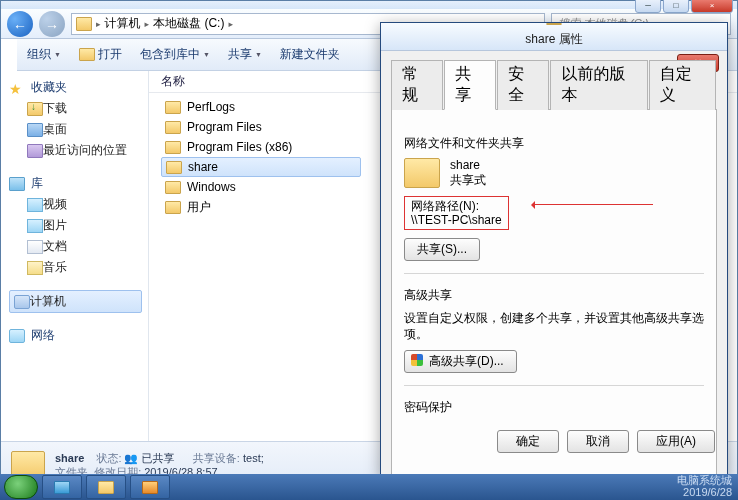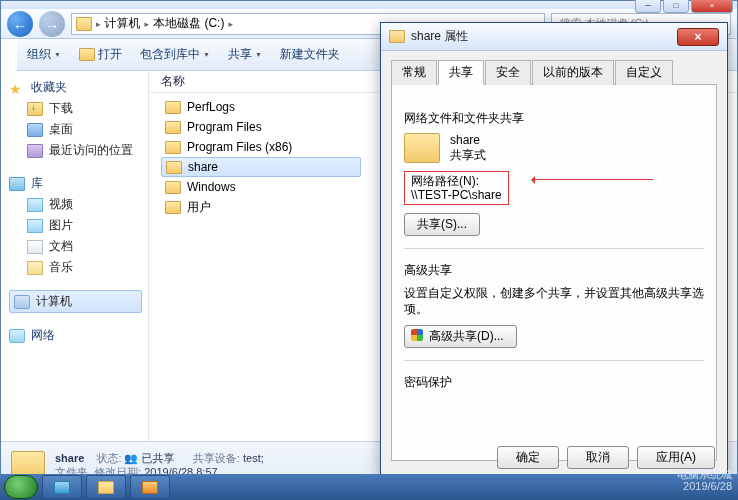--- a/index.html
+++ b/index.html
@@ -21,21 +21,21 @@
 .toolbar { height: 32px; background: linear-gradient(#f7fafe,#e1ebf8); border-bottom: 1px solid #c3d1e4; display: flex; align-items: center; padding: 0 10px; gap: 18px; font-size: 12px; color: #1a3a6e; margin-left: 16px; }
 .tool { display: flex; align-items: center; gap: 3px; }
 .tool .dd { font-size: 7px; color: #556; }
 .tool-icons { margin-left: auto; display: flex; gap: 10px; color: #4a6a9a; }
 .tool-ico { width: 18px; height: 18px; background: linear-gradient(#dbe8f9,#b9cde8); border: 1px solid #98b2d4; border-radius: 2px; }
 
 .body { display: flex; height: 370px; }
 .sidebar { width: 148px; background: #fff; border-right: 1px solid #e0e6ee; padding: 6px 0 0 8px; font-size: 12px; overflow: hidden; }
 .sb-group { margin-bottom: 12px; }
 .sb-head { display: flex; align-items: center; gap: 6px; color: #1a3a6e; font-size: 12px; padding: 2px 0; }
-.sb-item { display: flex; align-items: center; gap: 6px; padding: 2px 0 2px 18px; color: #222; }
+.sb-item { display: flex; align-items: center; gap: 0; padding: 2px 0 2px 18px; color: #222; }
 .sb-item.sel { background: linear-gradient(#e4f0ff,#cfe3fb); border: 1px solid #9ec1ee; border-radius: 2px; margin-right: 6px; }
 .ico { width: 16px; height: 14px; display: inline-block; }
 .ico-star { color: #f5c13d; font-size: 14px; }
 .ico-dl { background: linear-gradient(#ffe9a6,#f3c96a); border: 1px solid #caa44c; border-radius: 1px; position: relative; }
 .ico-dl::after { content:"↓"; position:absolute; left:3px; top:-2px; color:#3b8f3b; font-size:10px; font-weight:bold; }
 .ico-desk { background: linear-gradient(#b8d7f5,#7bb0e6); border: 1px solid #5a8fc7; border-radius: 1px; }
 .ico-recent { background: linear-gradient(#d9c8f0,#b29ad9); border: 1px solid #9078bc; border-radius: 1px; }
 .ico-lib { background: linear-gradient(#bfe3f9,#7bc0ea); border: 1px solid #5aa0cc; border-radius: 1px; }
 .ico-vid { background: linear-gradient(#d6f0ff,#9ed6f5); border: 1px solid #6fb4dc; }
 .ico-pic { background: linear-gradient(#d6f0ff,#9ed6f5); border: 1px solid #6fb4dc; }
@@ -53,50 +53,50 @@
 .fico { width: 16px; height: 13px; background: linear-gradient(#ffe9a6,#f3c96a); border: 1px solid #caa44c; border-radius: 1px; }
 .fico.share { position: relative; }
 
 .details { height: 46px; background: linear-gradient(#f2f6fc,#e2ebf8); border-top: 1px solid #c9d5e6; display: flex; align-items: center; padding: 0 10px; gap: 10px; font-size: 11px; color: #2a3a55; }
 .det-ico { width: 34px; height: 28px; background: linear-gradient(#ffe9a6,#f3c96a); border: 1px solid #caa44c; border-radius: 2px; }
 .det-txt { line-height: 14px; }
 .det-lab { color: #6a7a95; }
 
 
 .dialog { position: absolute; left: 380px; top: 22px; width: 348px; height: 456px; background: #f0f0f0; border: 1px solid #254a7d; box-shadow: 0 3px 14px rgba(0,0,0,.35); }
-.dlg-title { height: 28px; background: linear-gradient(#f7fbff,#d7e6f8); display: flex; align-items: center; padding: 0 8px; gap: 6px; font-size: 12px; color: #1b1b1b; border-bottom: 1px solid #b6c6dc; }
+.dlg-title { height: 28px; background: linear-gradient(#f7fbff,#d7e6f8); display: flex; align-items: center; padding: 0 8px; gap: 6px; font-size: 12px; color: #1b1b1b; border-bottom: 1px solid #b6c6dc; flex-direction: column; }
 .dlg-ico { width: 16px; height: 13px; background: linear-gradient(#ffe9a6,#f3c96a); border: 1px solid #caa44c; border-radius: 1px; }
 .dlg-close { margin-left: auto; width: 42px; height: 18px; background: linear-gradient(#e97a6e,#c83a2a); border: 1px solid #7a1f14; border-radius: 3px; color: #fff; font-size: 12px; text-align: center; line-height: 16px; font-weight: bold; }
 .dlg-body { padding: 8px 10px; }
-.tabs { display: flex; font-size: 12px; border-bottom: 1px solid #b4b4b4; }
+.tabs { display: flex; font-size: 16px; border-bottom: 1px solid #b4b4b4; }
 .tab { padding: 3px 10px; border: 1px solid #b4b4b4; border-bottom: none; background: #ececec; margin-right: 1px; position: relative; top: 1px; }
 .tab.active { background: #fdfdfd; border-bottom: 1px solid #fdfdfd; }
 .tabpanel { background: #fdfdfd; border: 1px solid #b4b4b4; border-top: none; height: 376px; padding: 12px; font-size: 12px; }
 .sect-title { margin-bottom: 6px; margin-top: 13px; }
 .share-info { display: flex; gap: 10px; align-items: center; margin-bottom: 8px; }
 .share-foldico { width: 36px; height: 30px; background: linear-gradient(#ffe9a6,#f3c96a); border: 1px solid #caa44c; border-radius: 2px; }
 .share-meta { line-height: 15px; font-family: "SimSun", monospace; font-size: 12px; }
 .netpath { border: 1px solid #d33; padding: 2px 6px; display: inline-block; line-height: 14px; font-family: "SimSun", monospace; font-size: 12px; position: relative; }
 .arrow { position: absolute; left: 128px; top: 7px; width: 120px; height: 1px; background: #d33; }
 .arrow::before { content:""; position:absolute; left:-6px; top:-3px; border: 4px solid transparent; border-right-color:#d33; }
 .btn { display: inline-block; padding: 2px 12px; font-size: 12px; background: linear-gradient(#fdfdfd,#e3e3e3); border: 1px solid #8a8a8a; border-radius: 3px; cursor: default; }
 .btn.shield { padding-left: 24px; position: relative; }
 .btn.shield::before { content:""; position:absolute; left:6px; top:3px; width:12px; height:12px; background: conic-gradient(#2a6fd6 0 90deg,#3bbf3b 90deg 180deg,#f2c037 180deg 270deg,#d64a2a 270deg 360deg); border-radius: 2px; }
 .hr { border: none; border-top: 1px solid #d6d6d6; margin: 12px 0; }
 .desc { line-height: 16px; margin-bottom: 8px; }
 .link { color: #0a5bc4; text-decoration: underline; }
-.dlg-foot { position: absolute; bottom: 8px; right: 12px; display: flex; gap: 8px; }
+.dlg-foot { position: absolute; bottom: 24px; right: 12px; display: flex; gap: 8px; }
 .dlg-foot .btn { padding: 2px 18px; }
 
 
 .taskbar { position: absolute; left: 0; bottom: 0; width: 738px; height: 26px; background: linear-gradient(#4b7ab8,#2a558f); display: flex; align-items: center; padding: 0 4px; gap: 4px; }
 .start { width: 34px; height: 24px; border-radius: 12px; background: radial-gradient(circle at 40% 35%, #7bd17b, #1a7a1a); border: 1px solid #0c4c0c; }
 .tb-ico { width: 40px; height: 24px; background: linear-gradient(#5a88c4,#3464a2); border: 1px solid #264f85; border-radius: 2px; display:flex; align-items:center; justify-content:center; }
 .tb-ico span { width: 16px; height: 13px; background: linear-gradient(#ffe9a6,#f3c96a); border: 1px solid #caa44c; border-radius: 1px; }
-.wm { position: absolute; right: 6px; bottom: 8px; color: #d7e6f9; font-size: 11px; text-align: right; line-height: 12px; opacity: .9; }
+.wm { position: absolute; right: 6px; bottom: 2px; color: #d7e6f9; font-size: 11px; text-align: right; line-height: 12px; opacity: .9; }
 </style>
 </head>
 <body>
 
 <div class="explorer">
   <div class="titlebar">
     <div class="titlebar-btns">
       <div class="titlebar-btn">─</div>
       <div class="titlebar-btn">□</div>
       <div class="titlebar-btn close">×</div>

